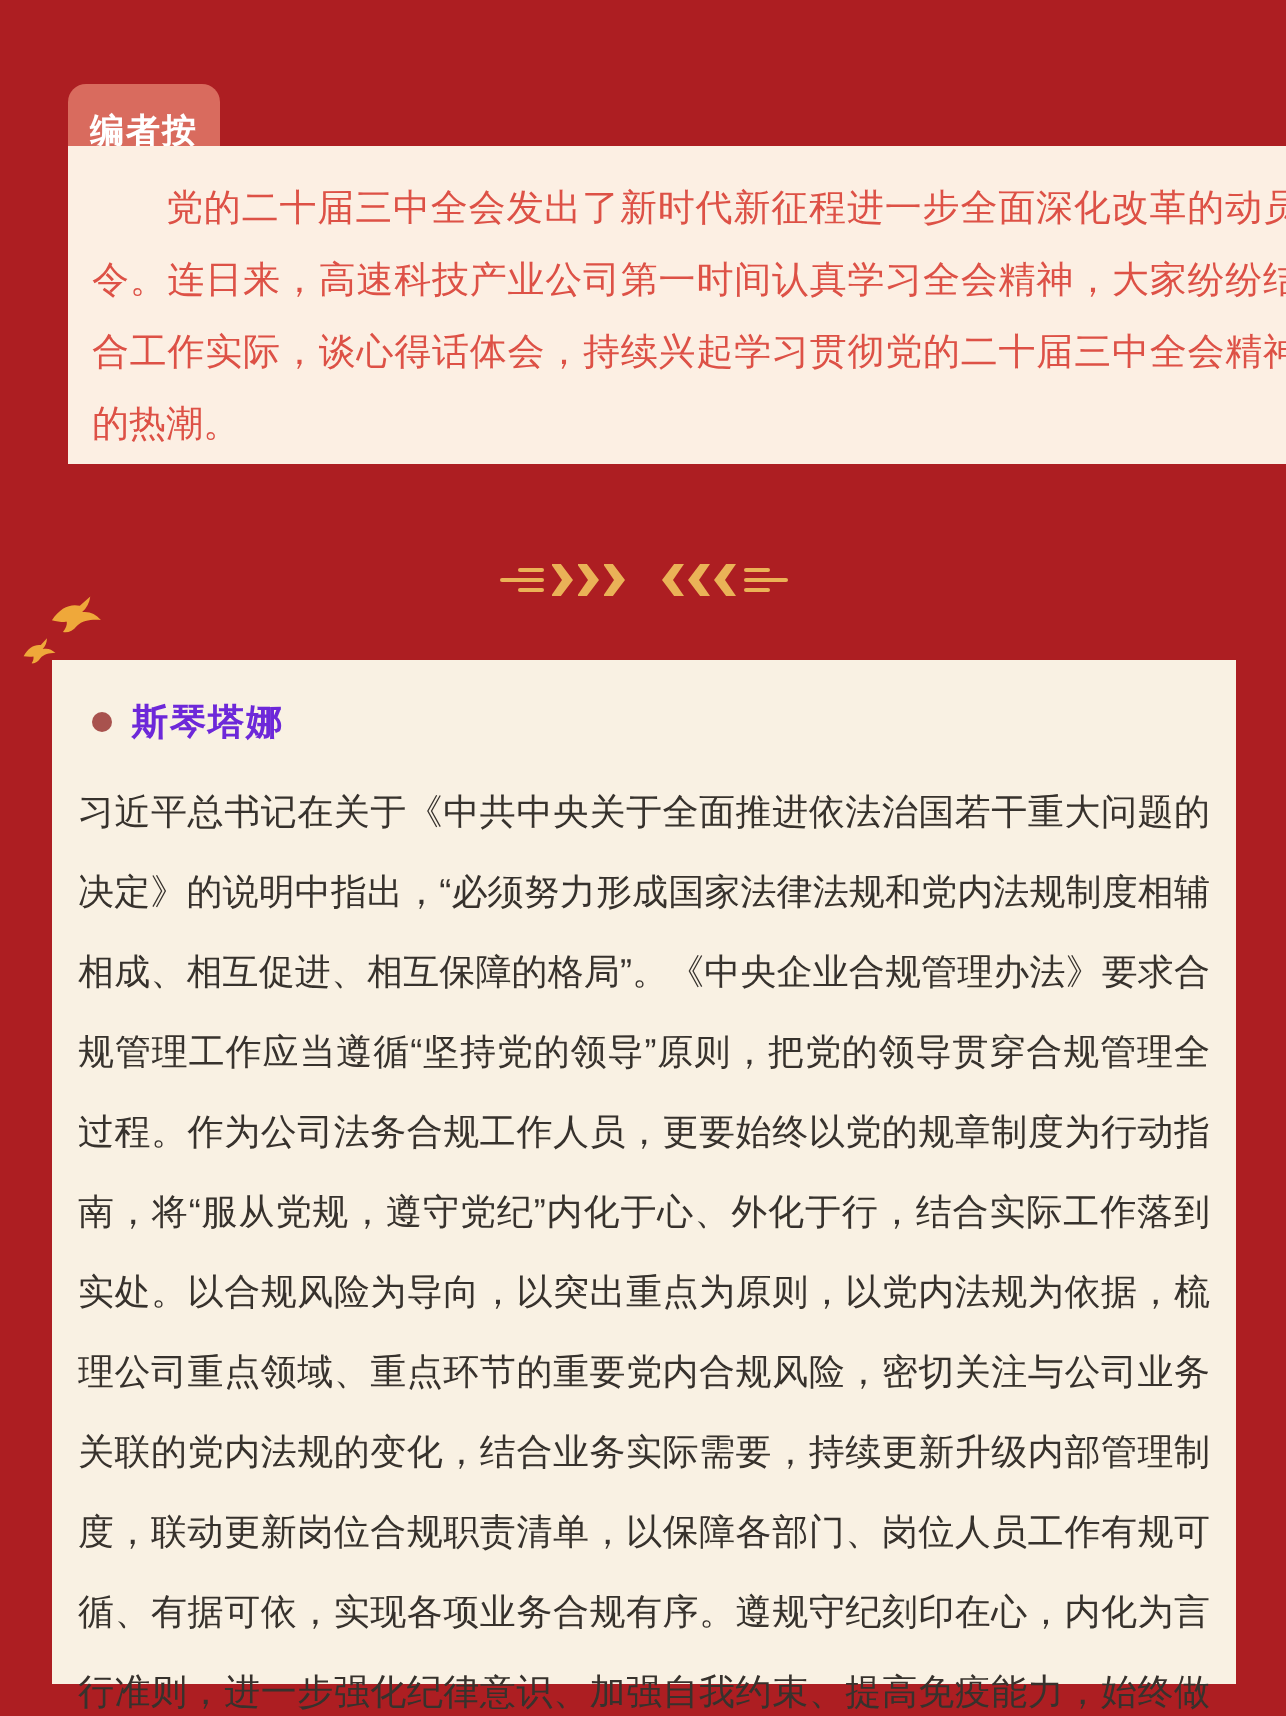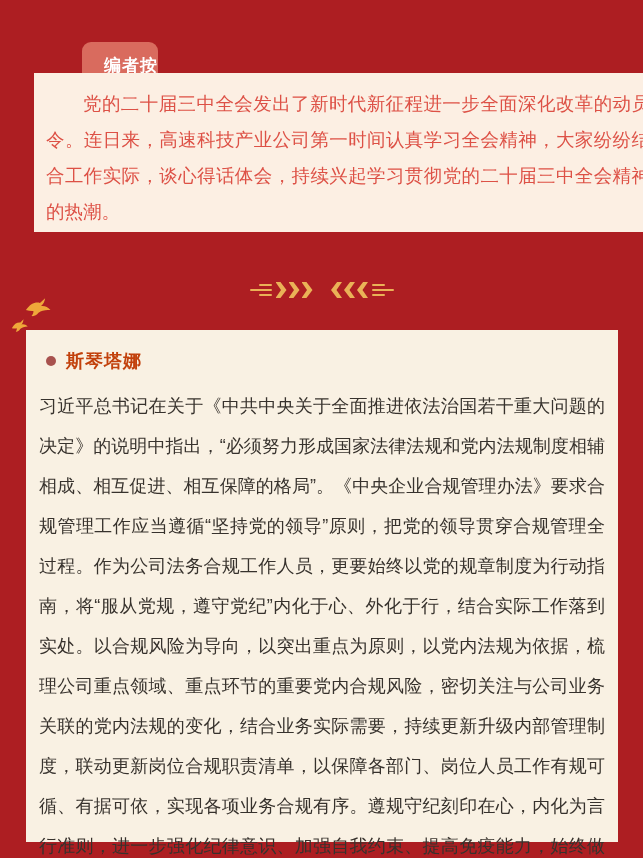--- a/index.html
+++ b/index.html
@@ -15,21 +15,21 @@
 
   
   .badge {
     position:absolute; left:34px; top:42px;
     width:76px; height:47px;
     background:#d96b5e;
     border-radius:9px 9px 0 0;
     color:#ffffff;
     font-size:17px; font-weight:bold;
     letter-spacing:1px;
-    display:flex; align-items:center; justify-content:flex-end;margin-left:48px;
+    display:flex; align-items:center; justify-content:center;
   }
   .editor-box {
     position:absolute; left:34px; top:73px;
     width:628px; height:159px;
     background:#fcefe3;
     padding:13px 12px 0 12px;
   }
   .editor-text {
     color:#dd5146;
     font-size:18.5px;
@@ -74,21 +74,21 @@
   .author-row {
     display:flex; align-items:center; gap:10px;
     padding-left:7px; height:26px;
     margin-bottom:12px;
   }
   .author-dot {
     width:10px; height:10px; border-radius:50%;
     background:#a8524e;
   }
   .author-name {
-    color:#c2410c; font-size:18px; font-weight:bold;
+    color:#6d28d9; font-size:18px; font-weight:bold;
     letter-spacing:1px;
   }
   .article-text {
     color:#37322d;
     font-size:18px;
     line-height:40px;
     text-align:justify;
   }
 </style>
 </head>

